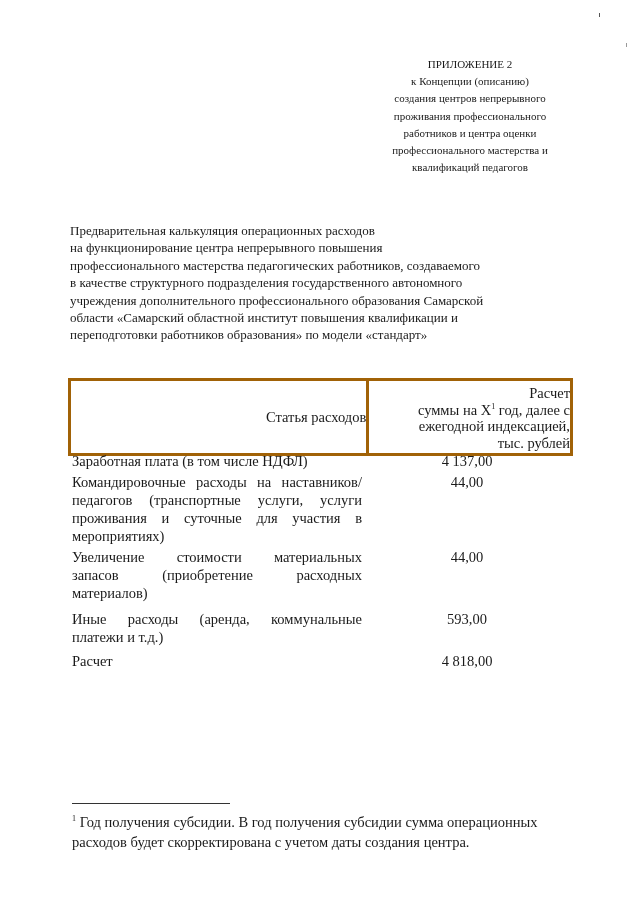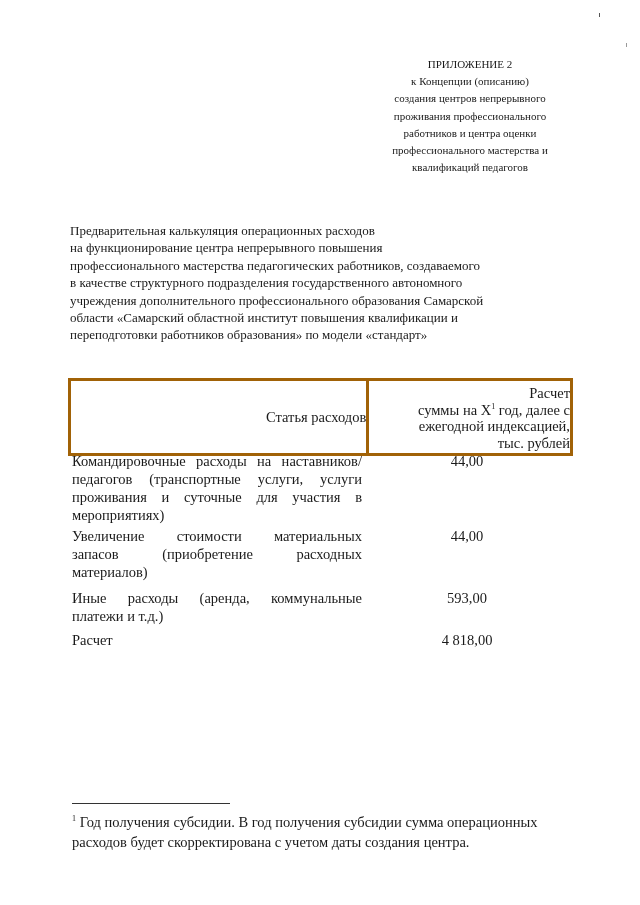--- a/index.html
+++ b/index.html
@@ -76,20 +76,26 @@
       <div>Расчет</div>
       <div><span>суммы на X</span><sup>1</sup><span> год, далее с</span></div>
       <div>ежегодной индексацией,</div>
       <div>тыс. рублей</div>
     </td>
   </tr>
 </tbody>
   </table>
 
 <div class="rows">
+  <div class="row">
+    <div class="name">
+      <span>Заработная плата (в том числе НДФЛ)</span>
+    </div>
+    <div class="val">4 137,00</div>
+  </div>
 
   <div class="row">
     <div class="name">
       <span class="just-line">Командировочные расходы на наставников/</span>
       <span class="just-line">педагогов (транспортные услуги, услуги</span>
       <span class="just-line">проживания и суточные для участия в</span>
       <span>мероприятиях)</span>
     </div>
     <div class="val">44,00</div>
   </div>

